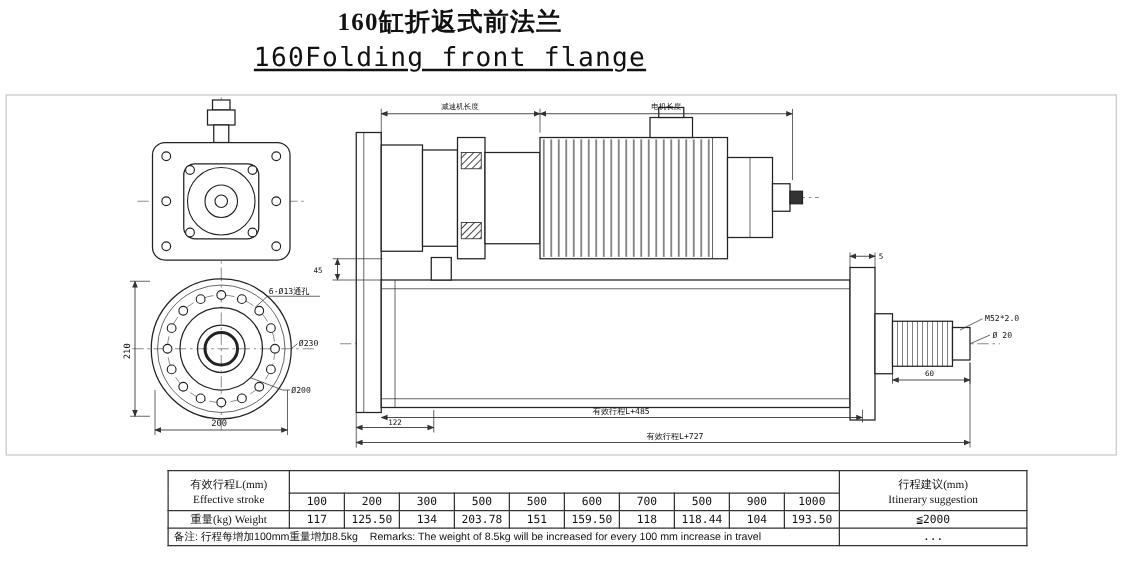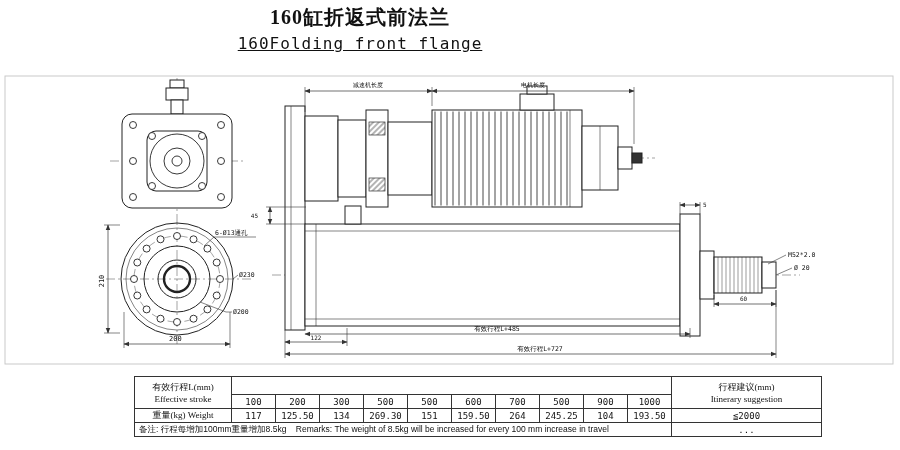--- a/index.html
+++ b/index.html
@@ -1,20 +1,20 @@
 <!DOCTYPE html>
 <html><head>
 <meta charset="utf-8">
 <style>
   html,body{margin:0;padding:0;background:#fff;}
   body{width:900px;height:450px;overflow:hidden;position:relative;
        font-family:"Liberation Sans",sans-serif;color:#111;}
   .titles{position:absolute;top:4px;left:0;width:720px;text-align:center;}
   .title-zh{font-family:"Liberation Serif",serif;font-weight:bold;font-size:20px;letter-spacing:1px;}
-  .title-en{font-family:"DejaVu Sans Mono",monospace;font-size:16px;margin-top:3px;
+  .title-en{font-family:"DejaVu Sans Mono",monospace;font-size:21px;margin-top:3px;
             text-decoration:underline;letter-spacing:1px;}
   svg{position:absolute;top:74px;left:0;}
   svg text{font-family:"DejaVu Sans Mono",monospace;fill:#111;}
   .ln{stroke:#222;stroke-width:1;fill:none;}
   .fw{stroke:#222;stroke-width:1;fill:#fff;}
   .thin{stroke:#333;stroke-width:.6;fill:none;}
   .cl{stroke:#666;stroke-width:.6;fill:none;stroke-dasharray:9 3 2 3;}
   .dim{stroke:#333;stroke-width:.7;fill:none;}
   .hole{stroke:#222;stroke-width:.9;fill:#fff;}
   table{position:absolute;left:134px;top:376px;border-collapse:collapse;table-layout:fixed;
@@ -237,25 +237,25 @@
     <td class="num">700</td>
     <td class="num">500</td>
     <td class="num">900</td>
     <td class="num">1000</td>
   </tr>
   <tr>
     <td class="lab">重量(kg) Weight</td>
     <td class="num">117</td>
     <td class="num">125.50</td>
     <td class="num">134</td>
-    <td class="num">269.30</td>
+    <td class="num">203.78</td>
     <td class="num">151</td>
     <td class="num">159.50</td>
-    <td class="num">264</td>
-    <td class="num">245.25</td>
+    <td class="num">118</td>
+    <td class="num">118.44</td>
     <td class="num">104</td>
     <td class="num">193.50</td>
     <td class="num">≦2000</td>
   </tr>
   <tr>
     <td class="remarks" colspan="11">
       <span>备注: 行程每增加100mm重量增加8.5kg</span>&nbsp;&nbsp;&nbsp;&nbsp;<span>Remarks: The weight of 8.5kg will be increased for every 100 mm increase in travel</span>
     </td>
     <td class="num">...</td>
   </tr>

